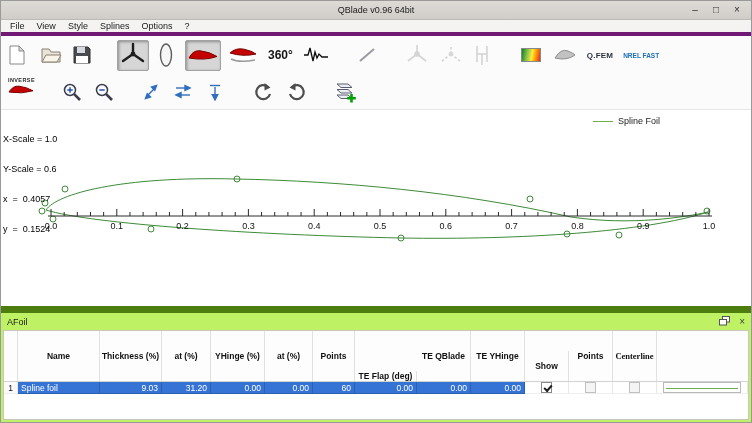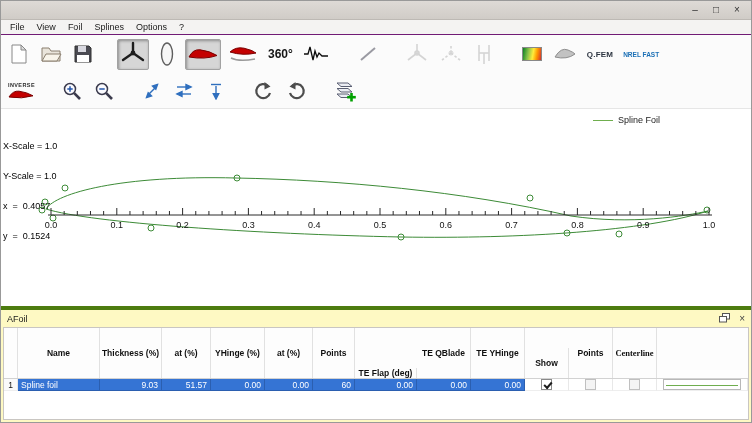--- a/index.html
+++ b/index.html
@@ -2,43 +2,43 @@
 <html style="--sel: #3574d4;"><head>
 <meta charset="utf-8">
 <style>
   *{margin:0;padding:0;box-sizing:border-box;font-family:"Liberation Sans",sans-serif;}
   html,body{width:752px;height:423px;overflow:hidden;background:#fff;}
   .window{width:752px;height:423px;display:flex;flex-direction:column;border:1px solid #999;background:#fff;}
   .titlebar{flex:0 0 18px;background:linear-gradient(#dedad6,#d0ccc7);border-bottom:1px solid #bdb9b4;display:flex;align-items:center;position:relative;}
   .title{position:absolute;left:0;right:0;text-align:center;font-size:9px;color:#1c1c1c;}
   .win-controls{margin-left:auto;display:flex;gap:11px;padding-right:9px;z-index:2;font-size:10px;color:#333;line-height:18px;}
   .win-btn{width:10px;text-align:center;cursor:default;}
-  .menubar{flex:0 0 15px;background:#f4f3f2;border-bottom:1px solid #701a75;display:flex;align-items:center;padding-left:3px;font-size:9px;color:#1a1a1a;}
+  .menubar{flex:0 0 15px;background:#f4f3f2;border-bottom:4px solid #701a75;display:flex;align-items:center;padding-left:3px;font-size:9px;color:#1a1a1a;}
   .menu-item{padding:1px 6px;}
   .toolbar{background:#fbfbfb;display:flex;align-items:center;padding:2px 4px;gap:4px;}
   .tb1{flex:0 0 38px;}
   .tb2{flex:0 0 33px;border-bottom:1px solid #e6e6e6;}
-  .tb-btn{height:31px;min-width:28px;display:flex;flex-direction:row;align-items:center;justify-content:center;border:1px solid transparent;border-radius:2px;padding:0 2px;}
+  .tb-btn{height:31px;min-width:28px;display:flex;flex-direction:row;align-items:center;justify-content:flex-start;border:1px solid transparent;border-radius:2px;padding:0 2px;}
   .tb-btn.pressed{background:#d6d6d6;border-color:#a2a2a2;box-shadow:inset 1px 1px 3px rgba(0,0,0,.35);}
   .tb-btn.disabled{opacity:.42;}
   .tb-btn .icon{display:flex;align-items:center;justify-content:center;}
   .tb-btn.stack{flex-direction:column;gap:1px;}
   .spacer{width:12px;flex:0 0 12px;}
   .tb-text{white-space:nowrap;}
   .txt360{font-weight:bold;font-size:12px;color:#141414;}
   .qfem{font-weight:bold;font-size:8px;color:#2c3440;letter-spacing:.2px;}
   .fast{font-weight:bold;font-size:6.5px;color:#1a6fb5;max-width:36px;line-height:7px;text-align:center;white-space:normal;}
   .inverse-label{font-size:5.5px;font-weight:bold;color:#2b2b2b;letter-spacing:.4px;}
   .cmap{width:20px;height:14px;border:1px solid #888;background:linear-gradient(100deg,#0a7f23,#8bc34a 30%,#ffeb3b 55%,#ff9800 75%,#d32f2f);}
   .canvas{position:relative;flex:1;background:#fff;overflow:hidden;}
-  .info{position:absolute;left:2px;top:12px;font-family:"DejaVu Sans Mono",monospace;font-size:9px;line-height:10px;color:#000;white-space:pre;}
+  .info{position:absolute;left:2px;top:4px;font-family:"DejaVu Sans Mono",monospace;font-size:9px;line-height:10px;color:#000;white-space:pre;}
   .legend{position:absolute;left:592px;top:6px;display:flex;align-items:center;gap:5px;font-size:9px;color:#222;}
   .legend-line{width:20px;height:0;border-top:1px solid #6fae4e;display:inline-block;}
   #plot-svg{position:absolute;left:0;top:0;}
-  .dock{flex:0 0 116px;background:#fef9c3;border-top:4px solid #4d7c0f;display:flex;flex-direction:column;}
+  .dock{flex:0 0 116px;background:#bef264;border-top:7px solid #4d7c0f;display:flex;flex-direction:column;}
   .dock-header{flex:0 0 17px;display:flex;align-items:center;padding:0 6px;font-size:9px;color:#1a1a1a;}
   .dock-title{flex:1;}
   .dock-icons{display:flex;gap:9px;align-items:center;color:#444;font-size:10px;}
   .tablewrap{flex:1;background:#fff;border:1px solid #c9c6c2;margin:0 2px 2px 2px;overflow:hidden;display:flex;flex-direction:column;}
   .thead{display:flex;flex:0 0 16px;background:#fdfdfd;border-bottom:1px solid #d2d2d2;}
   .th{font-weight:bold;font-size:8.5px;display:flex;align-items:center;justify-content:center;border-right:1px solid #e1e1e1;color:#101010;overflow:hidden;white-space:nowrap;}
   .th.flex1,.td.flex1{flex:1;}
   .trow{display:flex;flex:0 0 17px;}
   .td{font-size:8.5px;display:flex;align-items:center;border-right:1px solid #e8e8e8;border-bottom:1px solid #eee;padding:0 3px;overflow:hidden;white-space:nowrap;color:#111;}
   .td.num{justify-content:flex-end;}
@@ -51,31 +51,32 @@
   .stylecell{justify-content:center;}
   .style-box{width:92%;height:11px;border:1px solid #b8b8b8;background:#fff;position:relative;}
   .style-line{position:absolute;left:2px;right:2px;top:5px;height:1px;background:#6fae4e;}
 </style>
 </head>
 <body>
 
 <div class="window">
 
   <div class="titlebar">
+    <div class="title">QBlade v0.96 64bit</div>
     <div class="win-controls">
       <span class="win-btn">–</span>
       <span class="win-btn">□</span>
       <span class="win-btn">×</span>
     </div>
   </div>
 
   <div class="menubar" id="menubar">
       <span class="menu-item">File</span>
       <span class="menu-item">View</span>
-      <span class="menu-item">Foil</span>
+      <span class="menu-item">Style</span>
       <span class="menu-item">Splines</span>
       <span class="menu-item">Options</span>
       <span class="menu-item">?</span>
     </div>
 
   <div class="toolbar tb1" id="toolbar1">
       <div class="tb-btn">
         <span class="icon">
           <svg width="18" height="20">
             <path d="M2 1 h9 l5 5 v13 h-14 z" fill="#fff" stroke="#888"></path>
@@ -305,21 +306,21 @@
               <line x1="14.2" y1="18.2" x2="22.8" y2="18.2"></line>
             </g>
           </svg>
         </span>
       </div>
     </div>
 
   <div class="canvas">
     <div class="info">
       <div>X-Scale = 1.0</div>
-      <div>Y-Scale = 1.0</div>
+      <div>Y-Scale = 0.6</div>
       <div>x  =  0.4057</div>
       <div>y  =  0.1524</div>
     </div>
     <div class="legend">
       <span class="legend-line" id="legend-line" style="border-top-color: rgb(111, 174, 78);"></span>
       <span>Spline Foil</span>
     </div>
     <svg id="plot-svg" width="752" height="203" xmlns="http://www.w3.org/2000/svg">
       <path id="foil-path" d="M45,100 C55,84 120,66 235,69 C340,71 460,82 570,107 C630,116 685,107 707,102 C645,122 520,130 400,128 C255,125 90,114 45,100 Z" fill="none" stroke="#3d8b37" stroke-width="1"></path>
       <g id="ctrl-pts" fill="none" stroke="#3d8b37" stroke-width="1">
@@ -430,21 +431,21 @@
           <div class="th" style="width: 54px;">TE YHinge</div>
           <div class="th" style="width: 44px; margin-top: 20px;">Show</div>
           <div class="th" style="width: 44px;">Points</div>
           <div class="th" style="width: 44px; font-family: Liberation Serif, serif;">Centerline</div>
         </div>
       <div id="tbody">
           <div class="trow">
             <div class="td rownum" style="width: 14px;">1</div>
             <div class="td sel" style="width: 82px;">Spline foil</div>
             <div class="td num sel" style="width: 62px;">9.03</div>
-            <div class="td num sel" style="width: 49px;">51.57</div>
+            <div class="td num sel" style="width: 49px;">31.20</div>
             <div class="td num sel" style="width: 54px;">0.00</div>
             <div class="td num sel" style="width: 48px;">0.00</div>
             <div class="td num sel" style="width: 42px;">60</div>
             <div class="td num sel" style="width: 62px;">0.00</div>
             <div class="td num sel" style="width: 54px;">0.00</div>
             <div class="td num sel" style="width: 54px;">0.00</div>
             <div class="td cbcell" style="width: 44px;">
               <span class="cb checked"></span>
             </div>
             <div class="td cbcell" style="width: 44px;">

